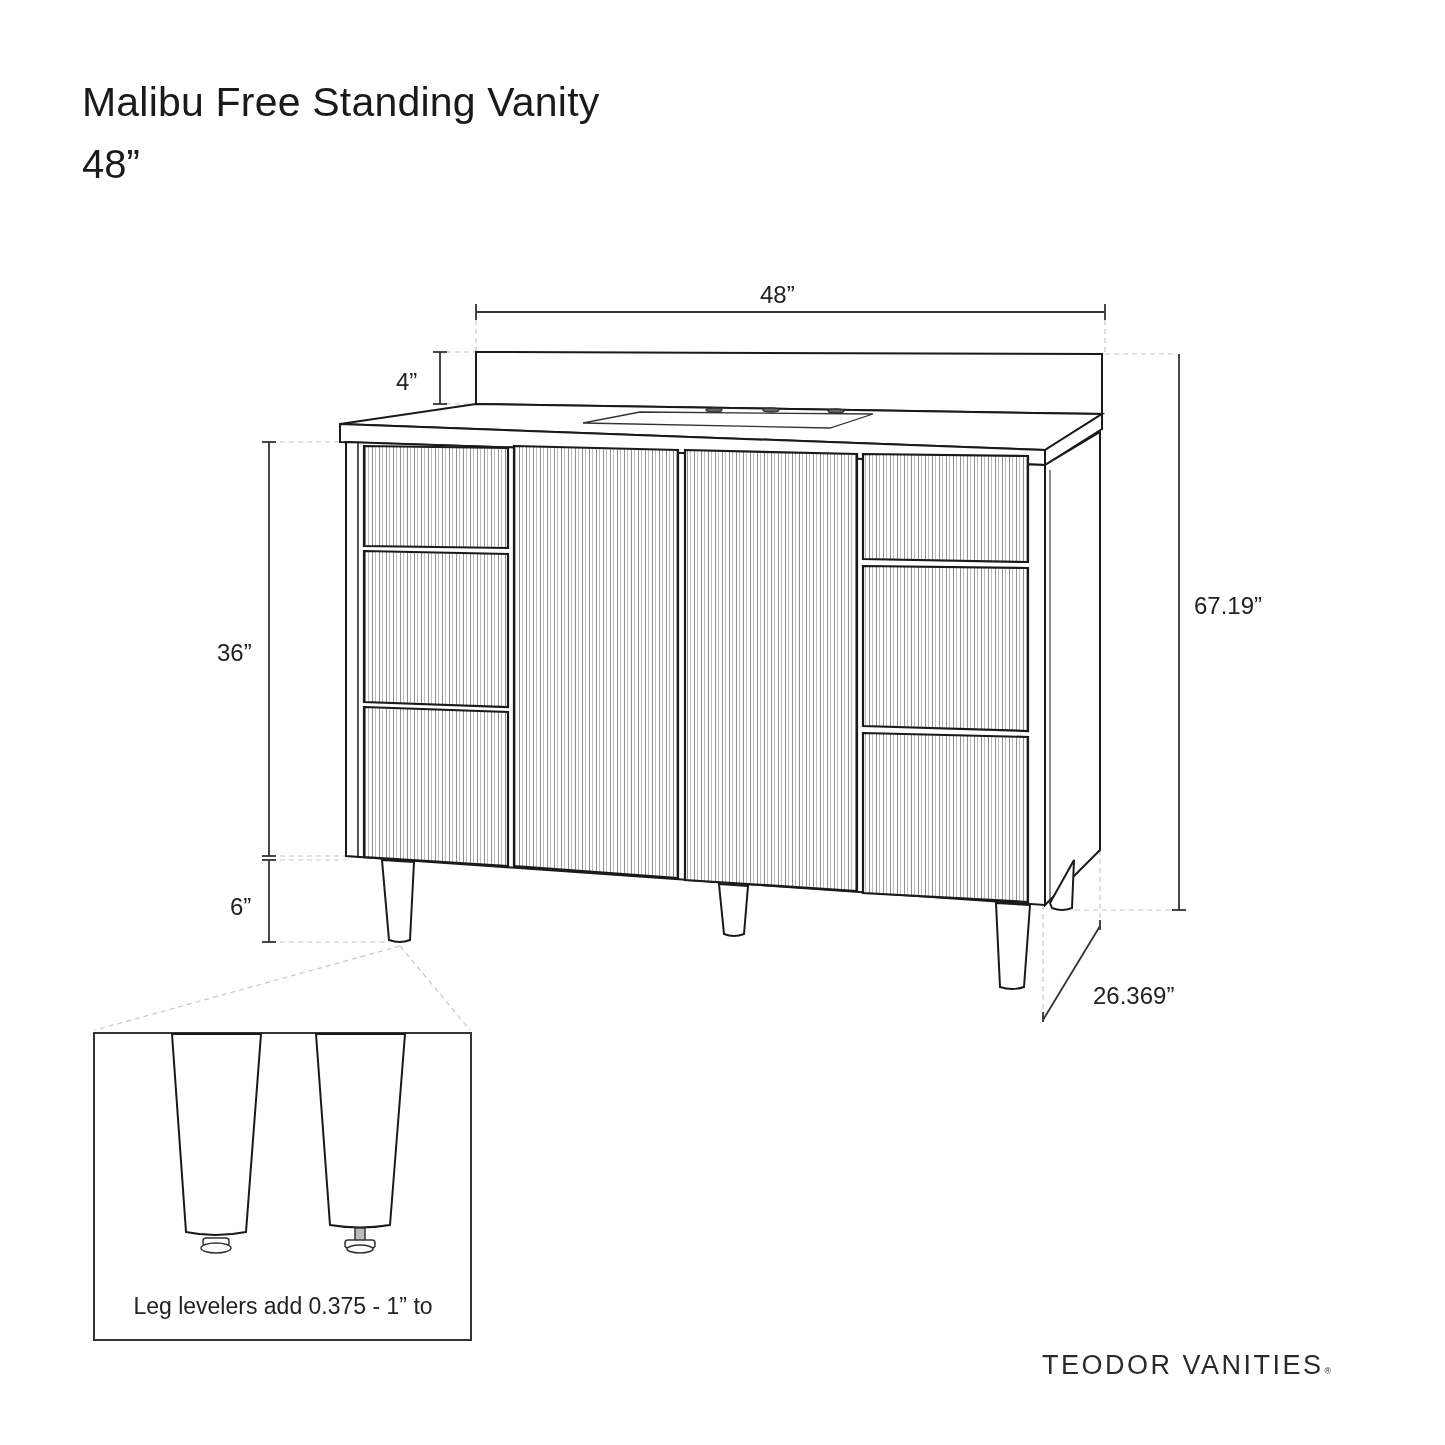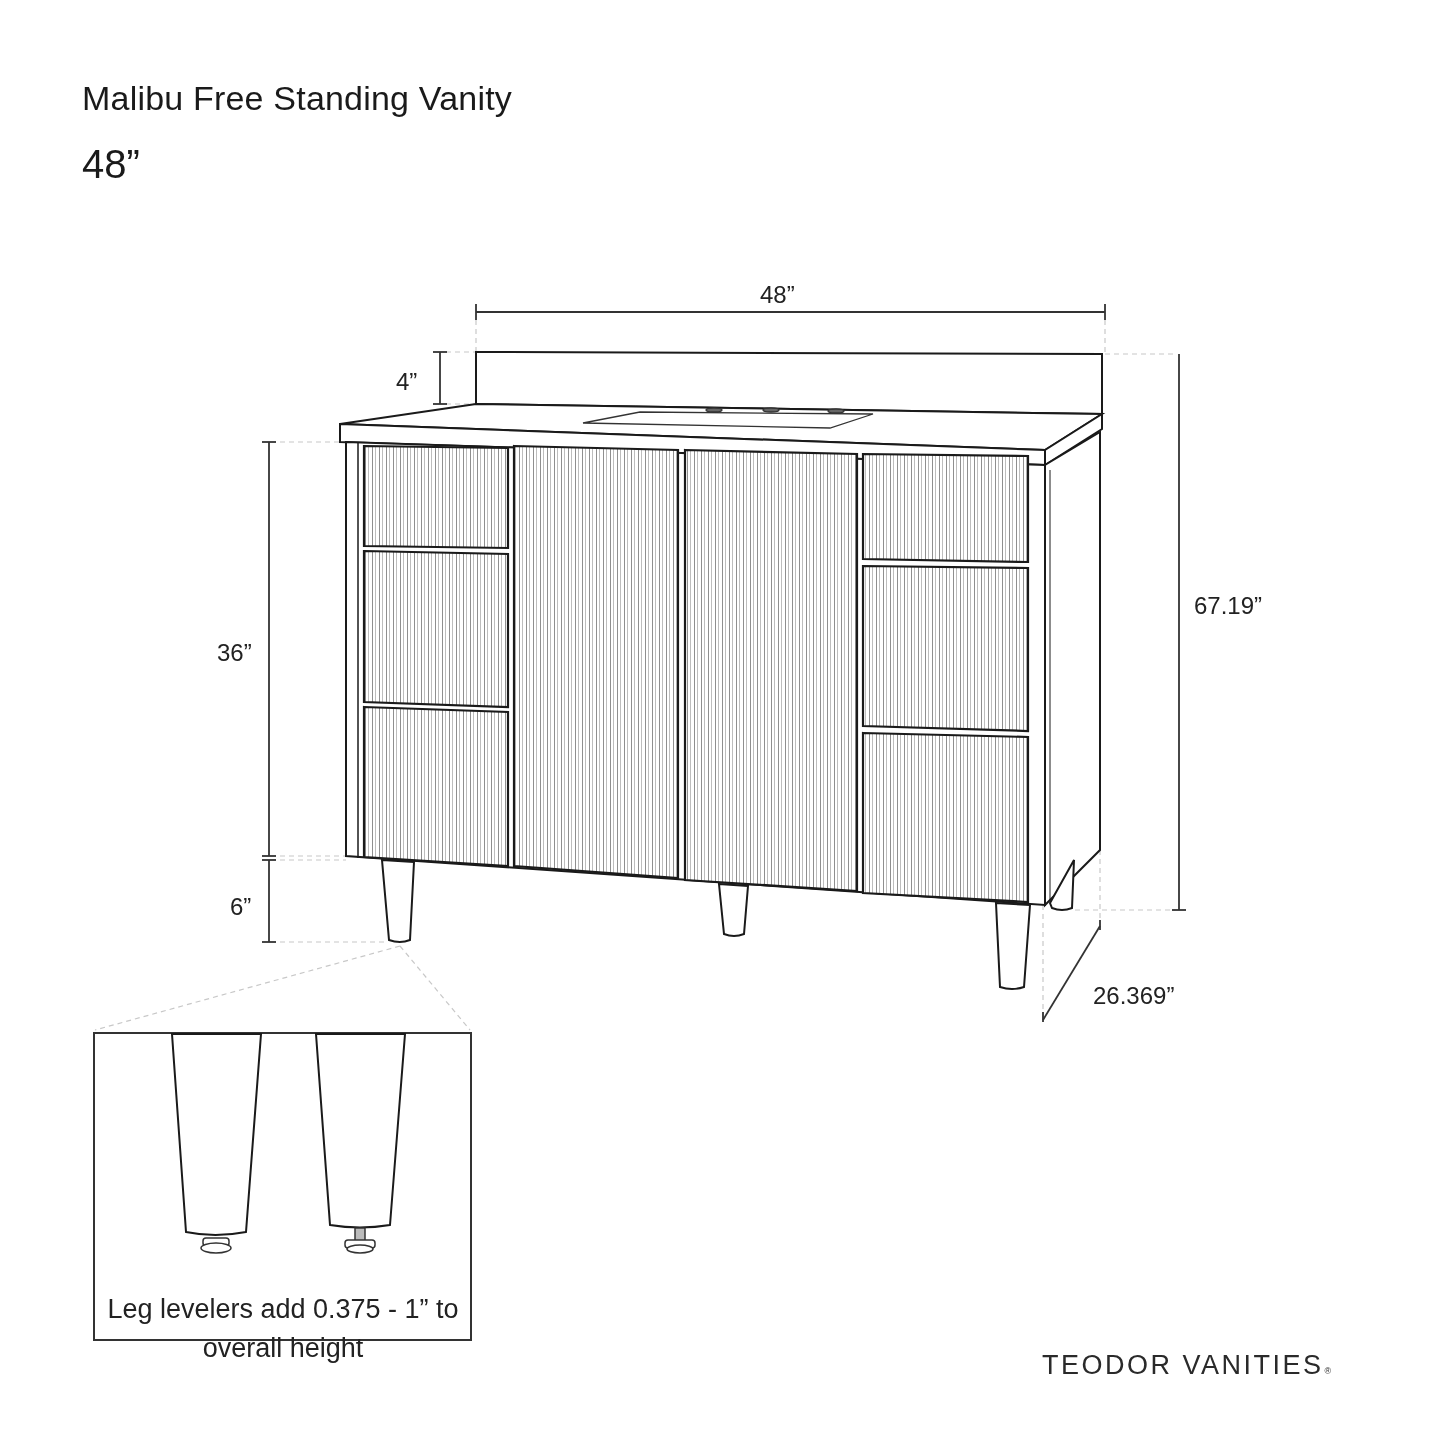--- a/index.html
+++ b/index.html
@@ -1,23 +1,23 @@
 <!DOCTYPE html>
 <html><head>
 <meta charset="utf-8">
 <style>
   html, body { margin: 0; padding: 0; background: #ffffff; }
   body { width: 1445px; height: 1445px; position: relative; overflow: hidden;
          font-family: "Liberation Sans", "DejaVu Sans", sans-serif; color: #1a1a1a; }
-  .title { position: absolute; left: 82px; top: 78px; font-size: 34px; font-weight: 300;
+  .title { position: absolute; left: 82px; top: 78px; font-size: 41px; font-weight: 300;
            letter-spacing: 0.2px; line-height: 1.2; }
   .subtitle { position: absolute; left: 82px; top: 140px; font-size: 40px; font-weight: 300; line-height: 1.2; }
   .dim { position: absolute; font-size: 24px; color: #222; line-height: 1; }
   .caption { position: absolute; left: 96px; top: 1290px; width: 374px; text-align: center;
-             font-size: 27px; line-height: 1.45; color: #222; }
+             font-size: 23px; line-height: 1.45; color: #222; }
   .logo { position: absolute; left: 1042px; top: 1350px; font-size: 27px; letter-spacing: 2.5px;
           color: #2a2a2a; font-weight: 300; text-align: right; }
   .logo sup { font-size: 9px; letter-spacing: 0; vertical-align: baseline; margin-left: 1px; }
   svg.drawing { position: absolute; left: 0; top: 0; }
 </style>
 </head>
 <body>
 
 <div class="title">Malibu Free Standing Vanity</div>
 <div class="subtitle">48”</div>
@@ -148,16 +148,15 @@
 
 <div class="dim" style="left:760px;top:283px;">48”</div>
 <div class="dim" style="left:396px;top:370px;">4”</div>
 <div class="dim" style="left:217px;top:641px;">36”</div>
 <div class="dim" style="left:230px;top:895px;">6”</div>
 <div class="dim" style="left:1194px;top:594px;">67.19”</div>
 <div class="dim" style="left:1093px;top:984px;">26.369”</div>
 
 <div class="caption">
   <div>Leg levelers add 0.375 - 1” to</div>
-  <div>overall height</div>
 </div>
 
 <div class="logo"><span>TEODOR VANITIES</span><sup>®</sup></div>
 
 </body></html>

